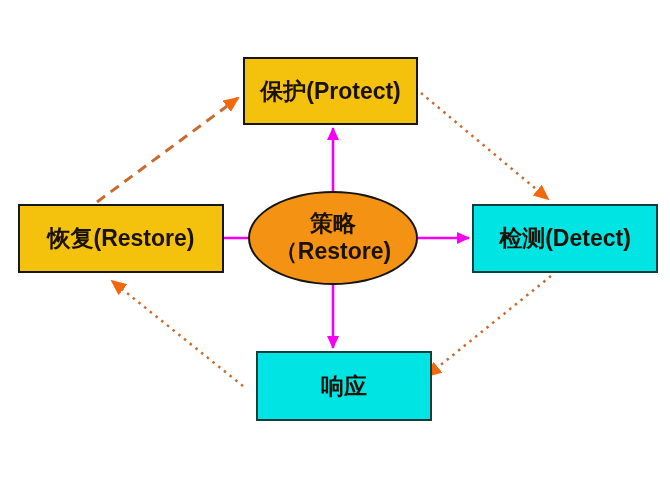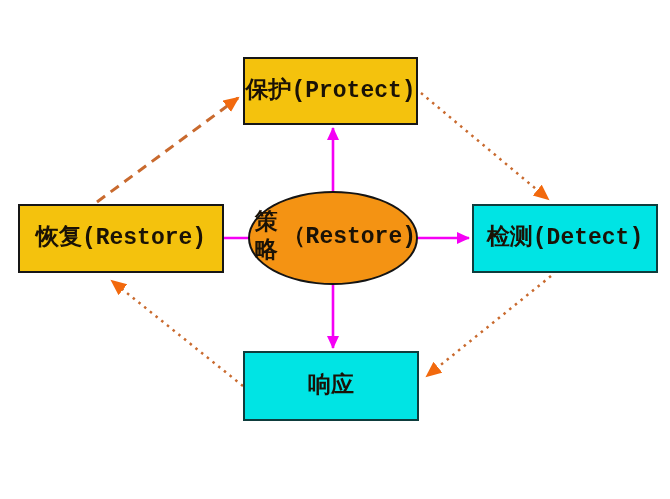--- a/index.html
+++ b/index.html
@@ -11,21 +11,21 @@
     --arrow-orange-head: #F2690D;
     --border: #161616;
     --background: #FFFFFF;
   }
   html, body { margin: 0; padding: 0; background: #fff; }
   .stage {
     position: relative;
     width: 670px;
     height: 499px;
     background: var(--background);
-    font-family: Liberation Mono, monospace;
+    font-family: Liberation Sans, sans-serif;
     overflow: hidden;
   }
   .node {
     position: absolute;
     box-sizing: border-box;
     border: 2px solid var(--border);
     display: flex;
     flex-direction: column;
     align-items: center;
     justify-content: center;
@@ -34,30 +34,30 @@
     font-size: 23px;
     line-height: 1.22;
     color: #1a1206;
     z-index: 2;
   }
   .gold { background: var(--gold); }
   .cyan { background: var(--cyan); border-color: #0e3d3d; }
   .node-protect  { left: 243px; top: 57px;  width: 175px; height: 68px; }
   .node-restore  { left: 18px;  top: 204px; width: 206px; height: 69px; }
   .node-detect   { left: 472px; top: 204px; width: 186px; height: 69px; }
-  .node-response { left: 243px; top: 351px; width: 176px; height: 70px; }
+  .node-response { left: 256px; top: 351px; width: 176px; height: 70px; }
   .node-policy {
     position: absolute;
     left: 248px; top: 191px; width: 170px; height: 94px;
     box-sizing: border-box;
     background: var(--orange);
     border: 2px solid #141414;
     border-radius: 50%;
     display: flex;
-    flex-direction: row;
+    flex-direction: column;
     align-items: center;
     justify-content: center;
     text-align: center;
     font-weight: bold;
     font-size: 23px;
     line-height: 1.2;
     color: #1a1206;
     z-index: 2;
   }
   svg.arrows {

